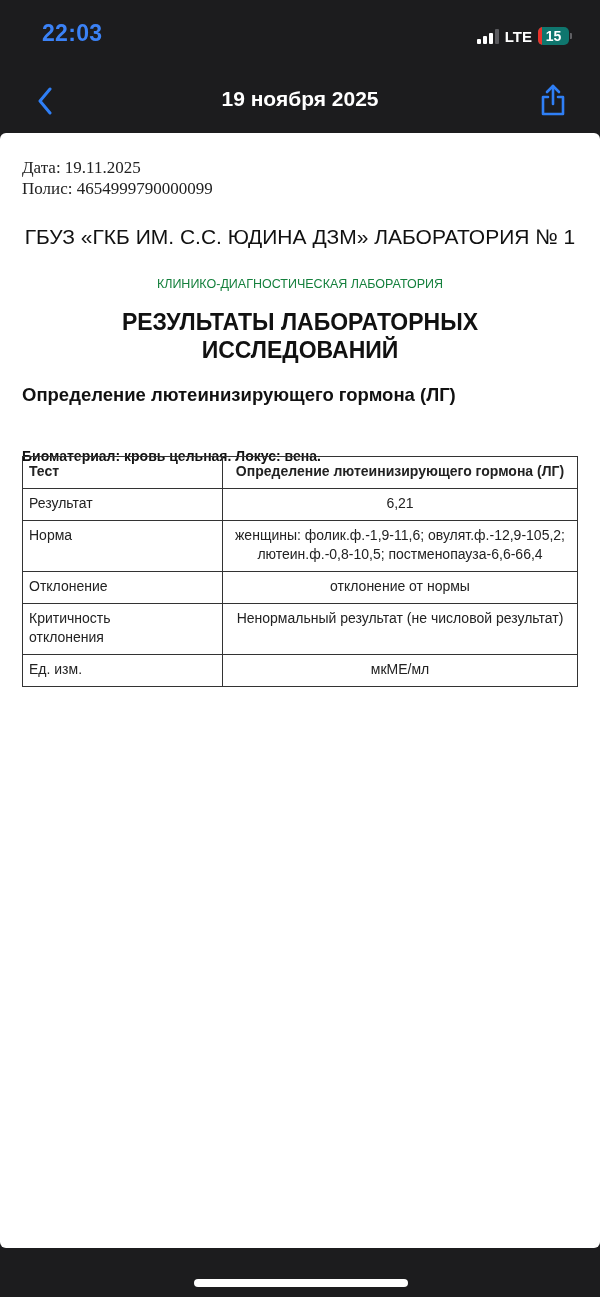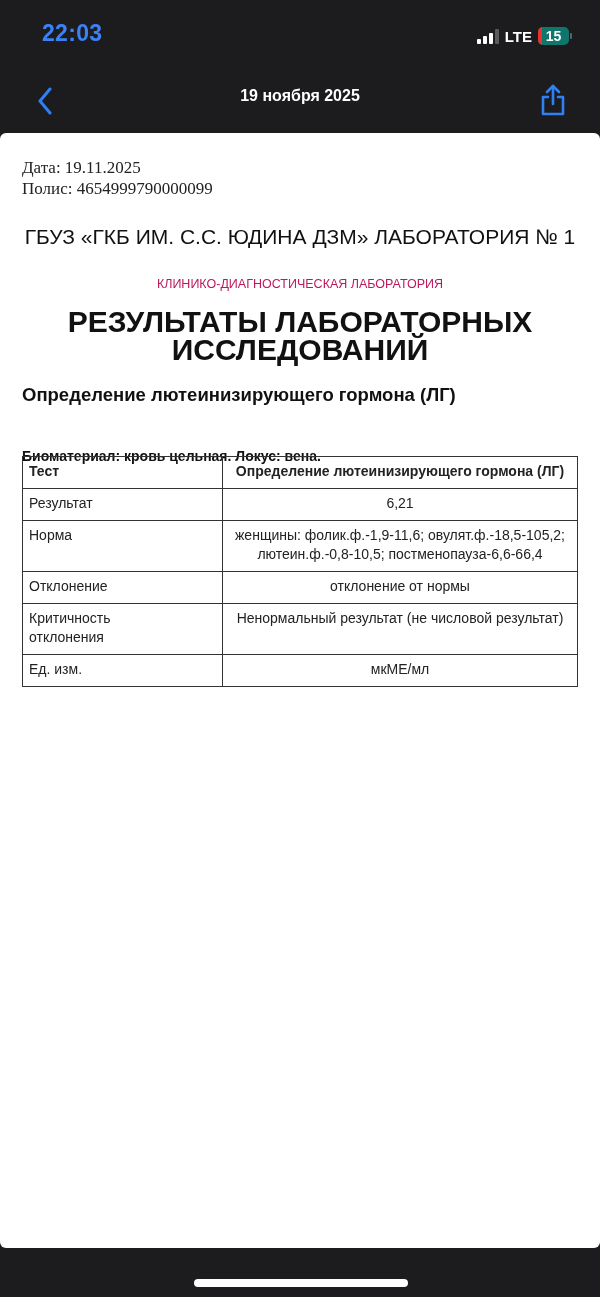--- a/index.html
+++ b/index.html
@@ -41,21 +41,21 @@
 
     .nav-bar {
       position: absolute; left: 0; top: 75px; width: 600px; height: 55px;
     }
     .back-button {
       position: absolute; left: 30px; top: 8px; width: 30px; height: 36px;
       display: flex; align-items: center; justify-content: center; cursor: pointer;
     }
     .nav-title {
       position: absolute; left: 0; right: 0; top: 12px; text-align: center;
-      color: #fff; font-size: 16px; font-weight: 600;
+      color: #fff; font-size: 21px; font-weight: 600;
     }
     .share-button {
       position: absolute; right: 30px; top: 6px; width: 34px; height: 38px;
       display: flex; align-items: center; justify-content: center; cursor: pointer;
     }
 
     .page {
       position: absolute; left: 0; top: 133px; width: 600px; height: 1115px;
       background: #ffffff; border-radius: 6px;
     }
@@ -64,25 +64,25 @@
       font-family: "Liberation Serif", serif; font-size: 17px; color: #222;
       line-height: 21px;
     }
     .org-name {
       position: absolute; left: 0; right: 0; top: 91px; text-align: center;
       font-size: 21px; color: #111; line-height: 25px;
       padding: 0 20px;
     }
     .org-sub {
       position: absolute; left: 0; right: 0; top: 144px; text-align: center;
-      font-size: 12.5px; color: #be185d;
+      font-size: 12.5px; color: #15803d;
     }
     .doc-title {
       position: absolute; left: 0; right: 0; top: 175px; text-align: center;
-      font-size: 30px; font-weight: 700; color: #111; line-height: 28px;
+      font-size: 23px; font-weight: 700; color: #111; line-height: 28px;
       padding: 0 60px;
     }
     .test-title {
       position: absolute; left: 22px; top: 251px;
       font-size: 18.5px; font-weight: 700; color: #111;
     }
     .biomaterial {
       position: absolute; left: 22px; top: 295px;
       font-size: 14px; font-weight: 700; color: #111; margin-top: 20px;
     }
@@ -159,21 +159,21 @@
         <tr class="r-header">
       <th style="width:153px">Тест</th>
       <th class="val">Определение лютеинизирующего гормона (ЛГ)</th>
     </tr>
     <tr class="r-single">
       <td class="label">Результат</td>
       <td class="val">6,21</td>
     </tr>
     <tr class="r-double">
       <td class="label">Норма</td>
-      <td class="val">женщины: фолик.ф.-1,9-11,6; овулят.ф.-18,5-105,2; лютеин.ф.-0,8-10,5; постменопауза-6,6-66,4</td>
+      <td class="val">женщины: фолик.ф.-1,9-11,6; овулят.ф.-12,9-105,2; лютеин.ф.-0,8-10,5; постменопауза-6,6-66,4</td>
     </tr>
     <tr class="r-single">
       <td class="label">Отклонение</td>
       <td class="val">отклонение от нормы</td>
     </tr>
     <tr class="r-double">
       <td class="label" style="padding-right:40px">Критичность отклонения</td>
       <td class="val">Ненормальный результат (не числовой результат)</td>
     </tr>
     <tr class="r-single">

